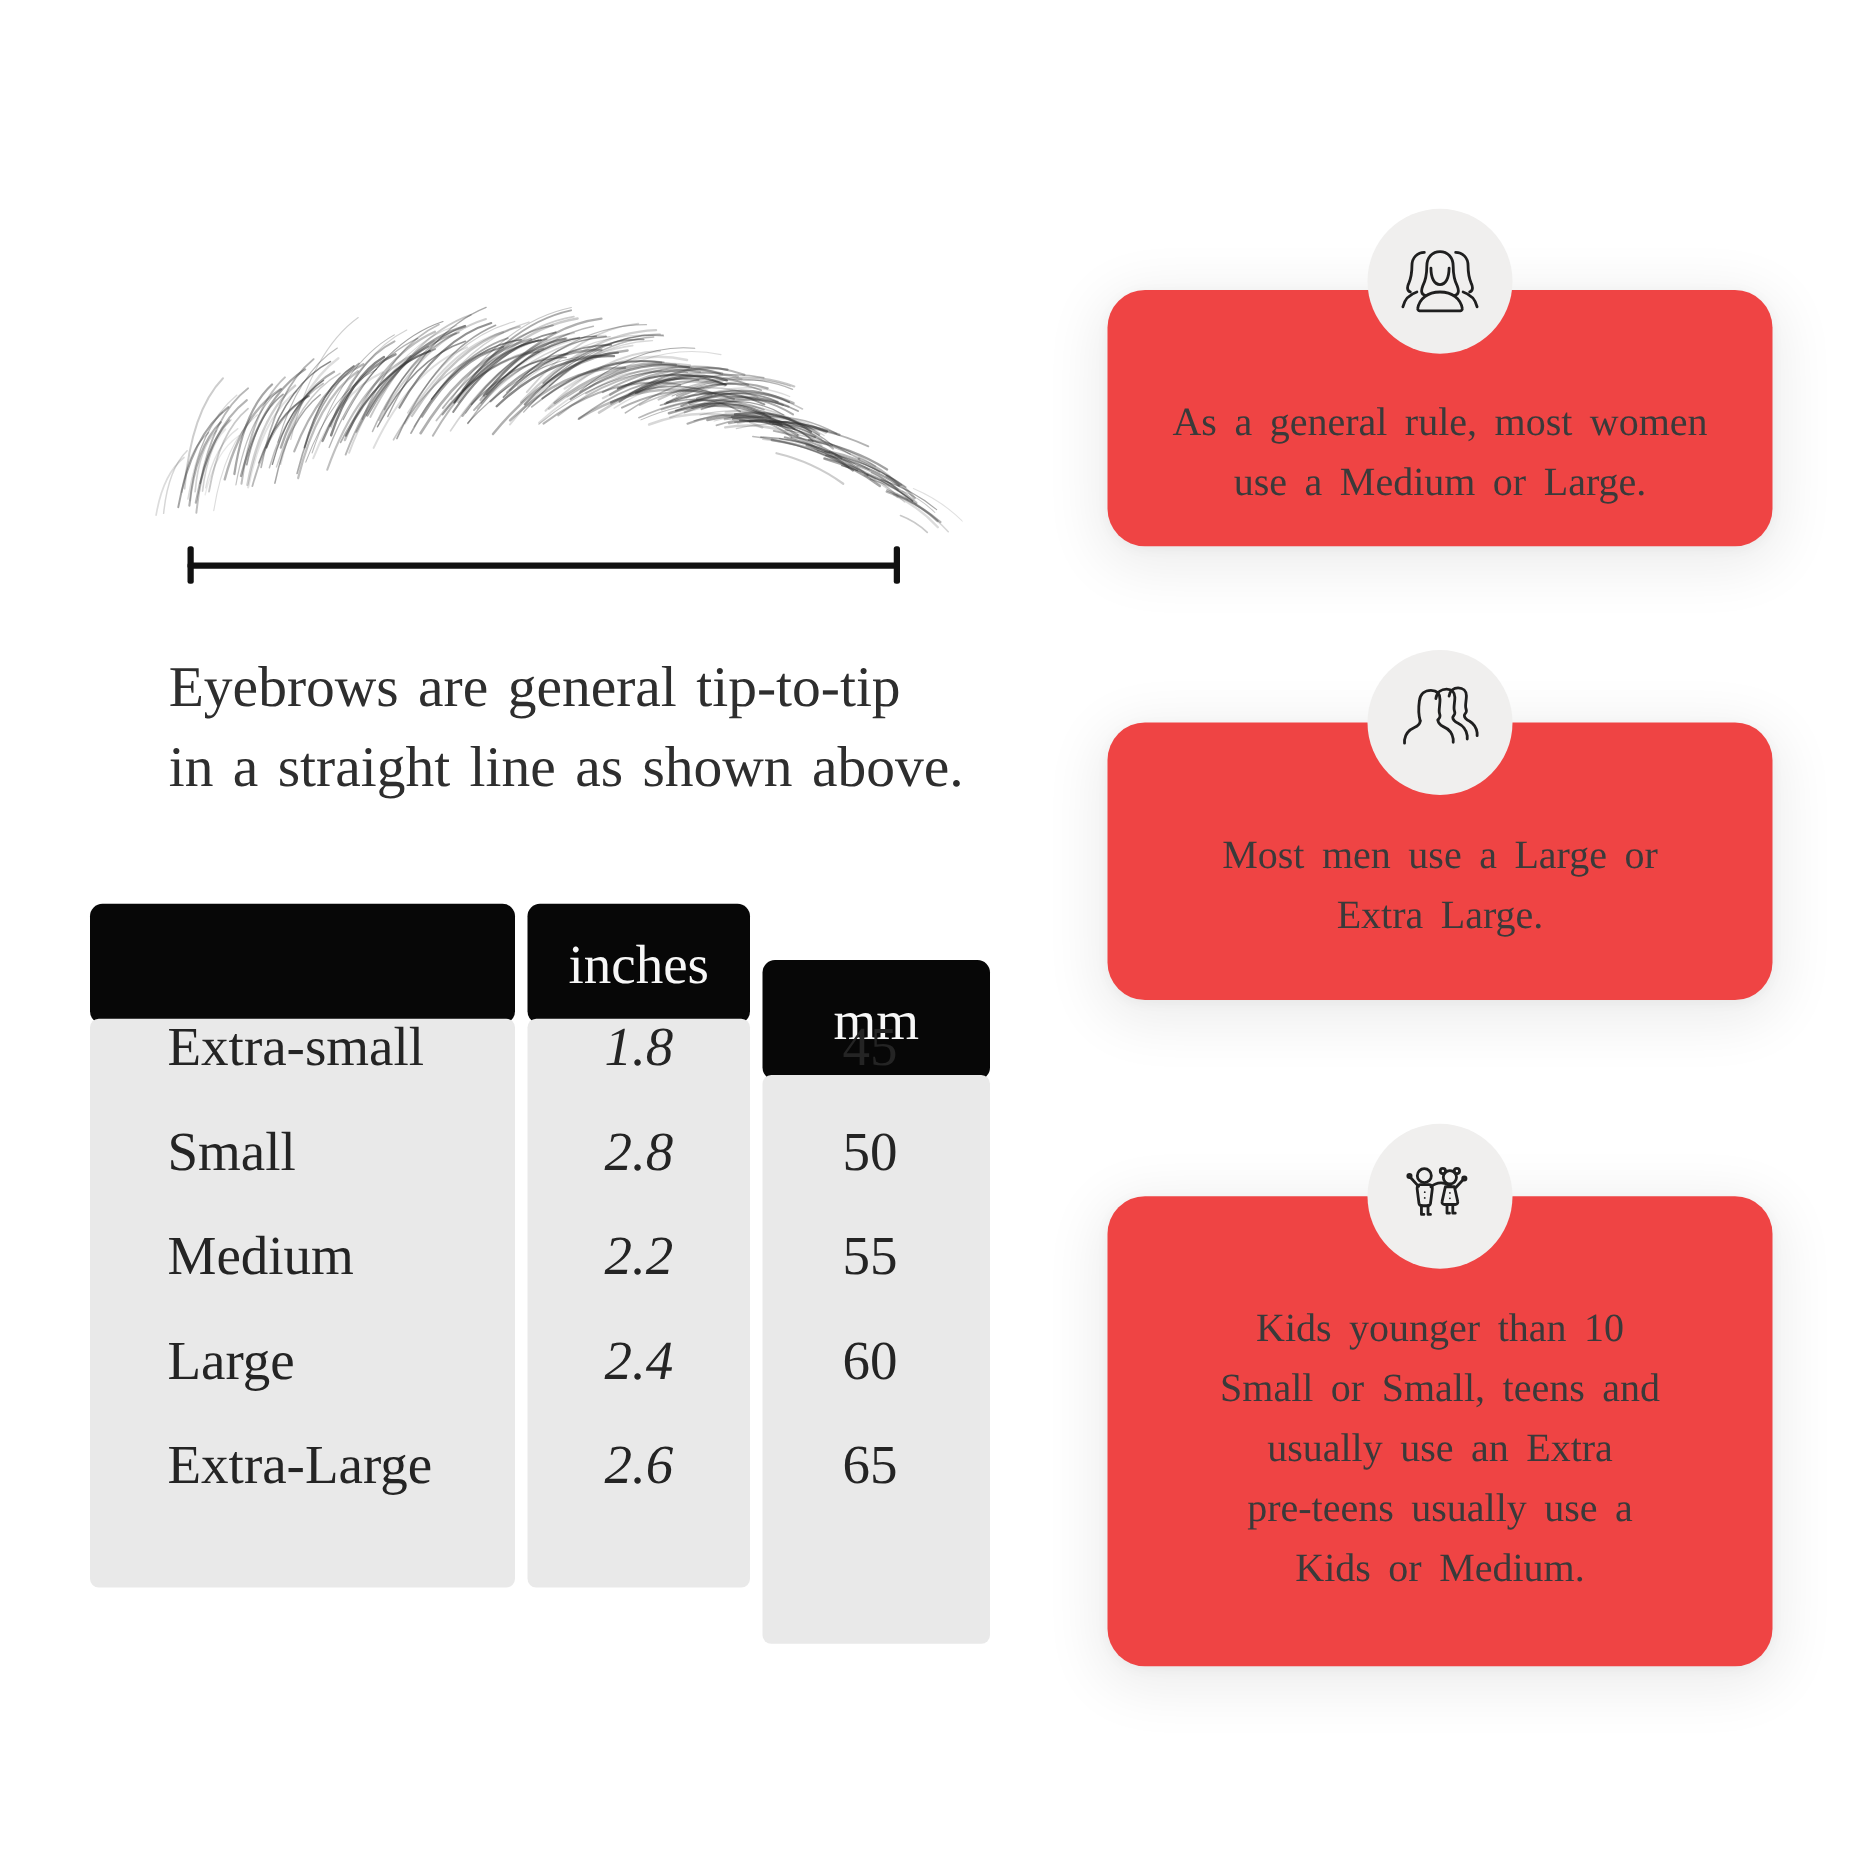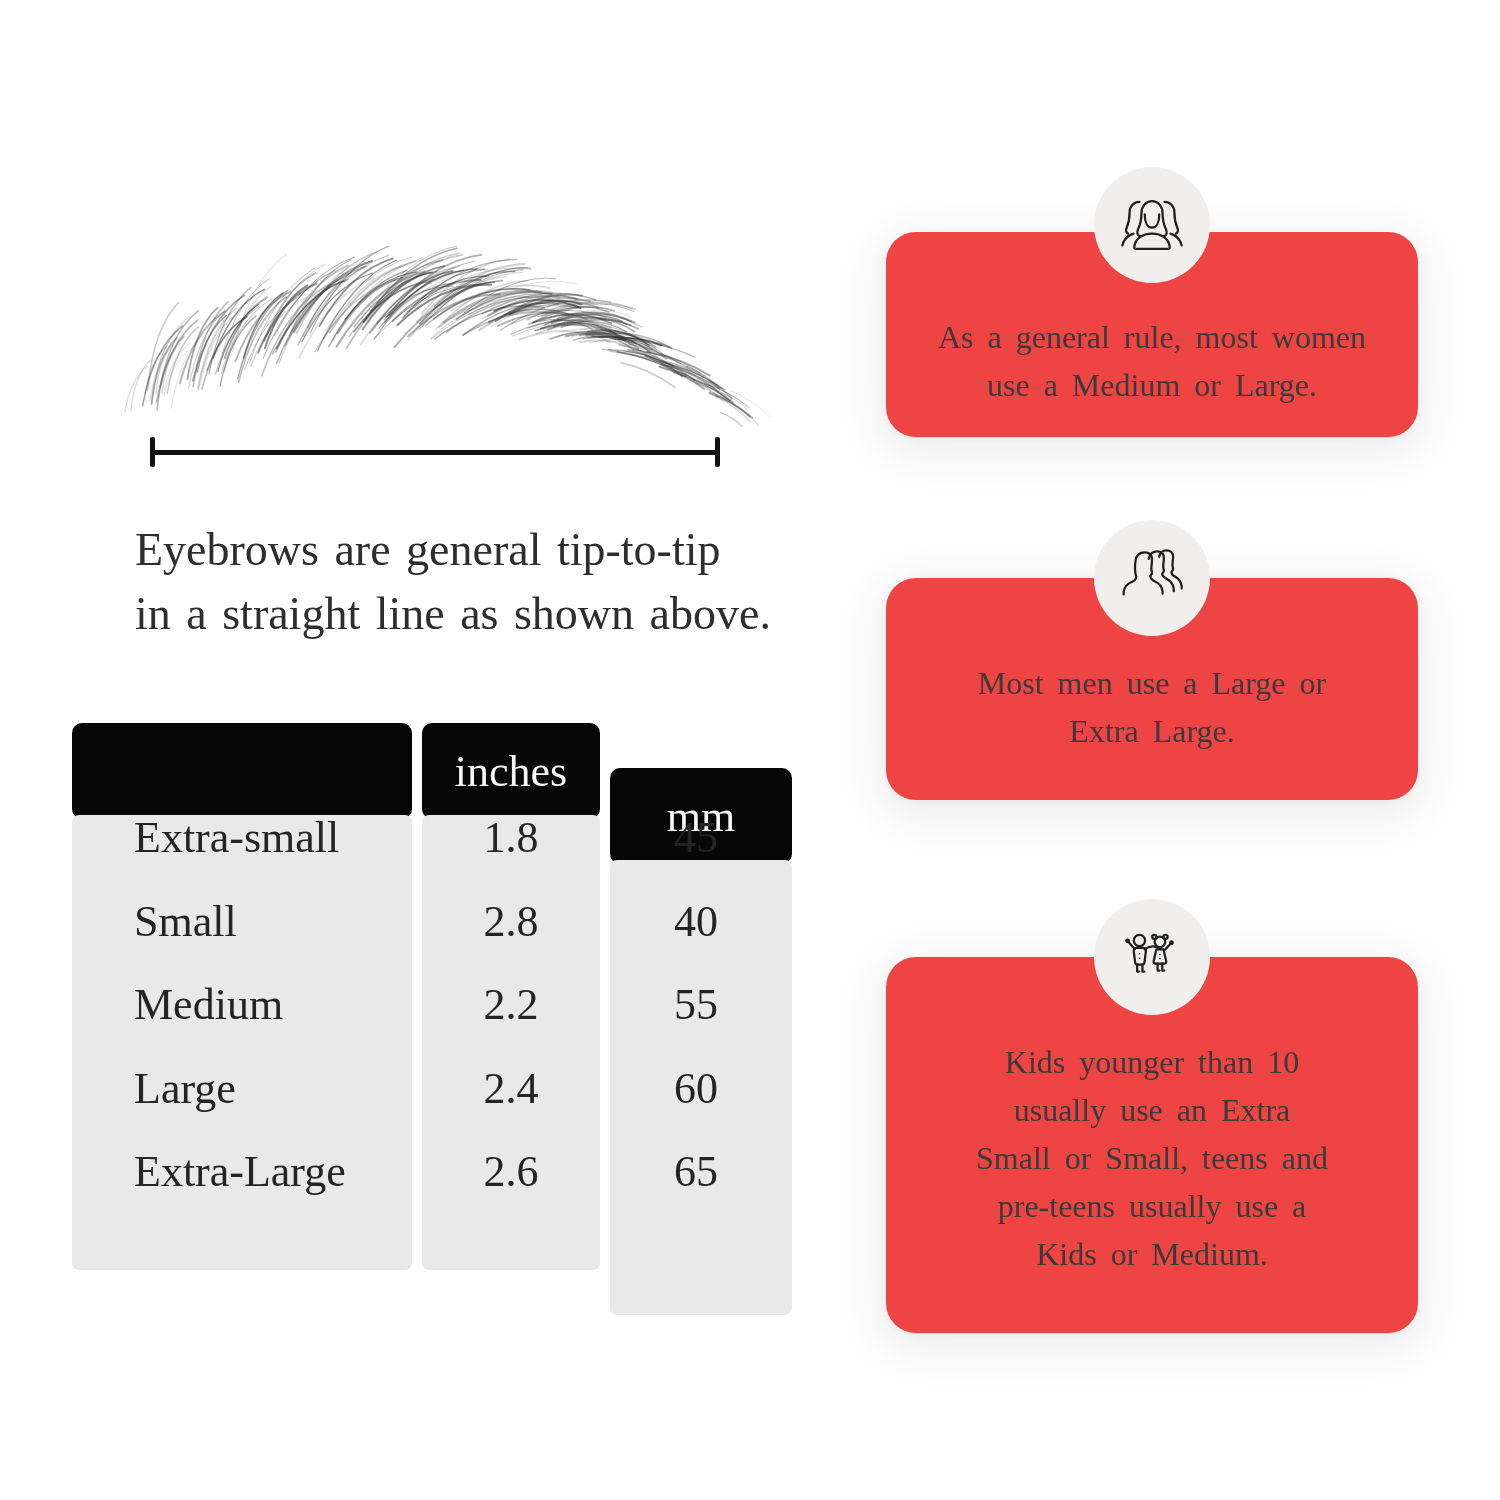--- a/index.html
+++ b/index.html
@@ -21,21 +21,21 @@
   .thead-cell { position:absolute; top:723px; height:96px; background:#070707; border-radius:10px;
                 display:flex; align-items:center; justify-content:center; color:#f7f7f7; font-size:44px; }
   .tbody-col  { position:absolute; top:815px; height:455px; background:#e9e9e9; border-radius:7px; }
   .col1 { left:72px;  width:340px; }
   .col2 { left:422px; width:178px; }
   .col3 { left:610px; width:182px;margin-top:45px; }
   .rows { position:absolute; top:796px; height:418px; display:flex; flex-direction:column; }
   .rows .cell { height:83.5px; display:flex; align-items:center; font-size:44px; color:#242424; }
   .rows.labels      { left:72px;  width:340px; }
   .rows.labels .cell{ padding-left:62px; }
-  .rows.nums2       { left:422px; width:178px; }
+  .rows.nums2       { left:422px; width:178px;font-style:italic; }
   .rows.nums3       { left:610px; width:172px; }
   .rows.nums2 .cell, .rows.nums3 .cell { justify-content:center; }
 
   
   .card { position:absolute; left:886px; width:532px; background:#ef4444; border-radius:30px;
           box-shadow:0 10px 45px 8px rgba(0,0,0,0.075), 0 2px 10px rgba(0,0,0,0.04); }
   .card-1 { top:232px; height:205px; }
   .card-2 { top:578px; height:222px; }
   .card-3 { top:957px; height:376px; }
   .card-text { position:absolute; top:81px; left:10px; right:10px; text-align:center;
@@ -321,21 +321,21 @@
   </div>
   <div class="rows nums2">
     <div class="cell">1.8</div>
     <div class="cell">2.8</div>
     <div class="cell">2.2</div>
     <div class="cell">2.4</div>
     <div class="cell">2.6</div>
   </div>
   <div class="rows nums3">
     <div class="cell">45</div>
-    <div class="cell">40</div>
+    <div class="cell">50</div>
     <div class="cell">55</div>
     <div class="cell">60</div>
     <div class="cell">65</div>
   </div>
 
   <div class="card card-1">
     <div class="card-text">
       <div>As a general rule, most women</div>
       <div>use a Medium or Large.</div>
     </div>
@@ -364,22 +364,22 @@
       <path class="icon-stroke" d="M 26,48 C 26,52 24,54 19,56 C 12,59 8,64 7,71 L 7,75"></path>
       <path class="icon-stroke" d="M 47.5,47 C 47.5,51 50,53 54,55 C 61,58 65,63 66,70 L 66,74"></path>
       <path class="icon-stroke" d="M 45,21 C 46,13 52,9.5 58,9.5 C 64,9.5 68,13.5 68,19.5 C 68,24 67,28.5 67,32.5 C 67,35.5 68,36.5 68,38.5 C 68,41.5 65.5,42 65.5,44 C 65.5,47 68,49 72,51 C 78,54 82,59 83,66 L 83,70"></path>
       <path class="icon-stroke" d="M 61,18 C 62,11 67,8 72,8 C 78,8 82,12 82,17.5 C 82,22 81,26 81,30 C 81,33 82,34 82,36 C 82,39 79.5,39.5 79.5,41.5 C 79.5,44.5 82,46.5 86,48.5 C 91,51.5 94,56 95,62.5 L 95,66"></path>
     </svg>
   </div>
 
   <div class="card card-3">
     <div class="card-text">
       <div>Kids younger than 10</div>
+      <div>Small or Small, teens and</div>
       <div>usually use an Extra</div>
-      <div>Small or Small, teens and</div>
       <div>pre-teens usually use a</div>
       <div>Kids or Medium.</div>
     </div>
   </div>
   <div class="icon-circle circ-3">
     <svg viewBox="0 0 100 100">
       <circle class="icon-stroke" cx="31" cy="25" r="8.5"></circle>
       <path class="icon-stroke" d="M 24,38 L 14,27"></path>
       <circle class="icon-stroke" cx="13" cy="25.5" r="2"></circle>
       <path class="icon-stroke" d="M 26,36 C 23.5,36 22,38 22.3,41 L 24.5,58.5 C 24.8,60.5 26.5,61.5 28.5,61.5 L 34.5,61.5 C 36.5,61.5 38.2,60.5 38.5,58.5 L 40.7,41 C 41,38 39.5,36 37,36 Z"></path>

